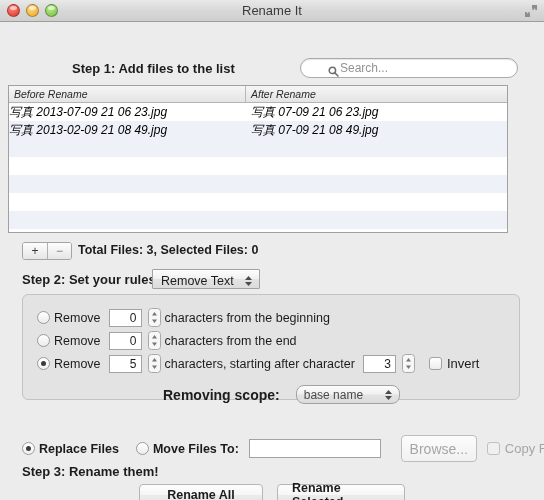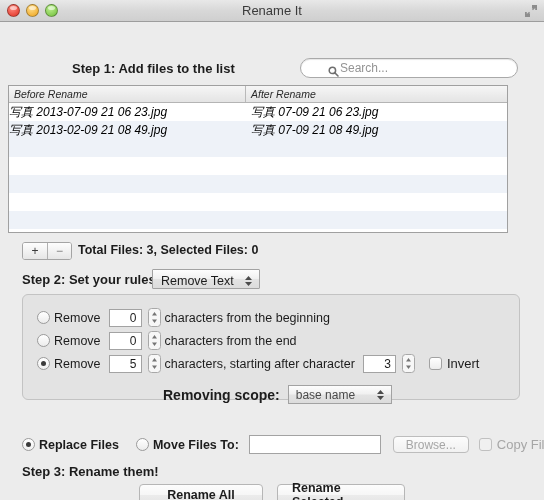--- a/index.html
+++ b/index.html
@@ -338,25 +338,25 @@
   }
   .checkbox.disabled {
     border-color: #c0c0c0;
     background: #f0f0f0;
   }
   .cb-label { font-size: 13px; color: #1c1c1c; margin-left: 5px; }
   .cb-label.disabled { color: #a6a6a6; }
 
   #scope-label { font-size: 14px; color: #1c1c1c; font-weight: bold; }
   #scope-select {
-    margin-left: 8px;
+    margin-left: 16px;
     width: 104px;
     height: 19px;
     border: 1px solid #a2a2a2;
-    border-radius: 0;
+    border-radius: 8px;
     background: linear-gradient(to bottom, #fdfdfd 0%, #f0f0f0 48%, #e3e3e3 52%, #dcdcdc 100%);
     box-sizing: border-box;
     display: flex;
     align-items: center;
     cursor: default;
   }
   #scope-select-value {
     font-size: 12px;
     color: #4a4a4a;
     padding-left: 7px;
@@ -379,28 +379,28 @@
     height: 19px;
     background: #ffffff;
     border: 1px solid #a3a3a3;
     box-sizing: border-box;
     font-size: 12px;
     font-family: "Liberation Sans", sans-serif;
     padding: 0 4px;
     outline: none;
   }
   #browse-button {
-    margin-left: 12px;
+    margin-left: 20px;
     width: 76px;
-    height: 17px;
+    height: 27px;
     border: 1px solid #bdbdbd;
     border-radius: 4px;
     background: linear-gradient(to bottom, #fcfcfc, #f1f1f1);
     box-sizing: border-box;
-    font-size: 12px;
+    font-size: 14px;
     color: #a6a6a6;
     display: flex;
     align-items: center;
     justify-content: center;
     cursor: default;
   }
   #copy-files-wrap { display: flex; align-items: center; margin-left: 10px; }
 
   
   #step3-label { left: 22px; top: 442px; }

